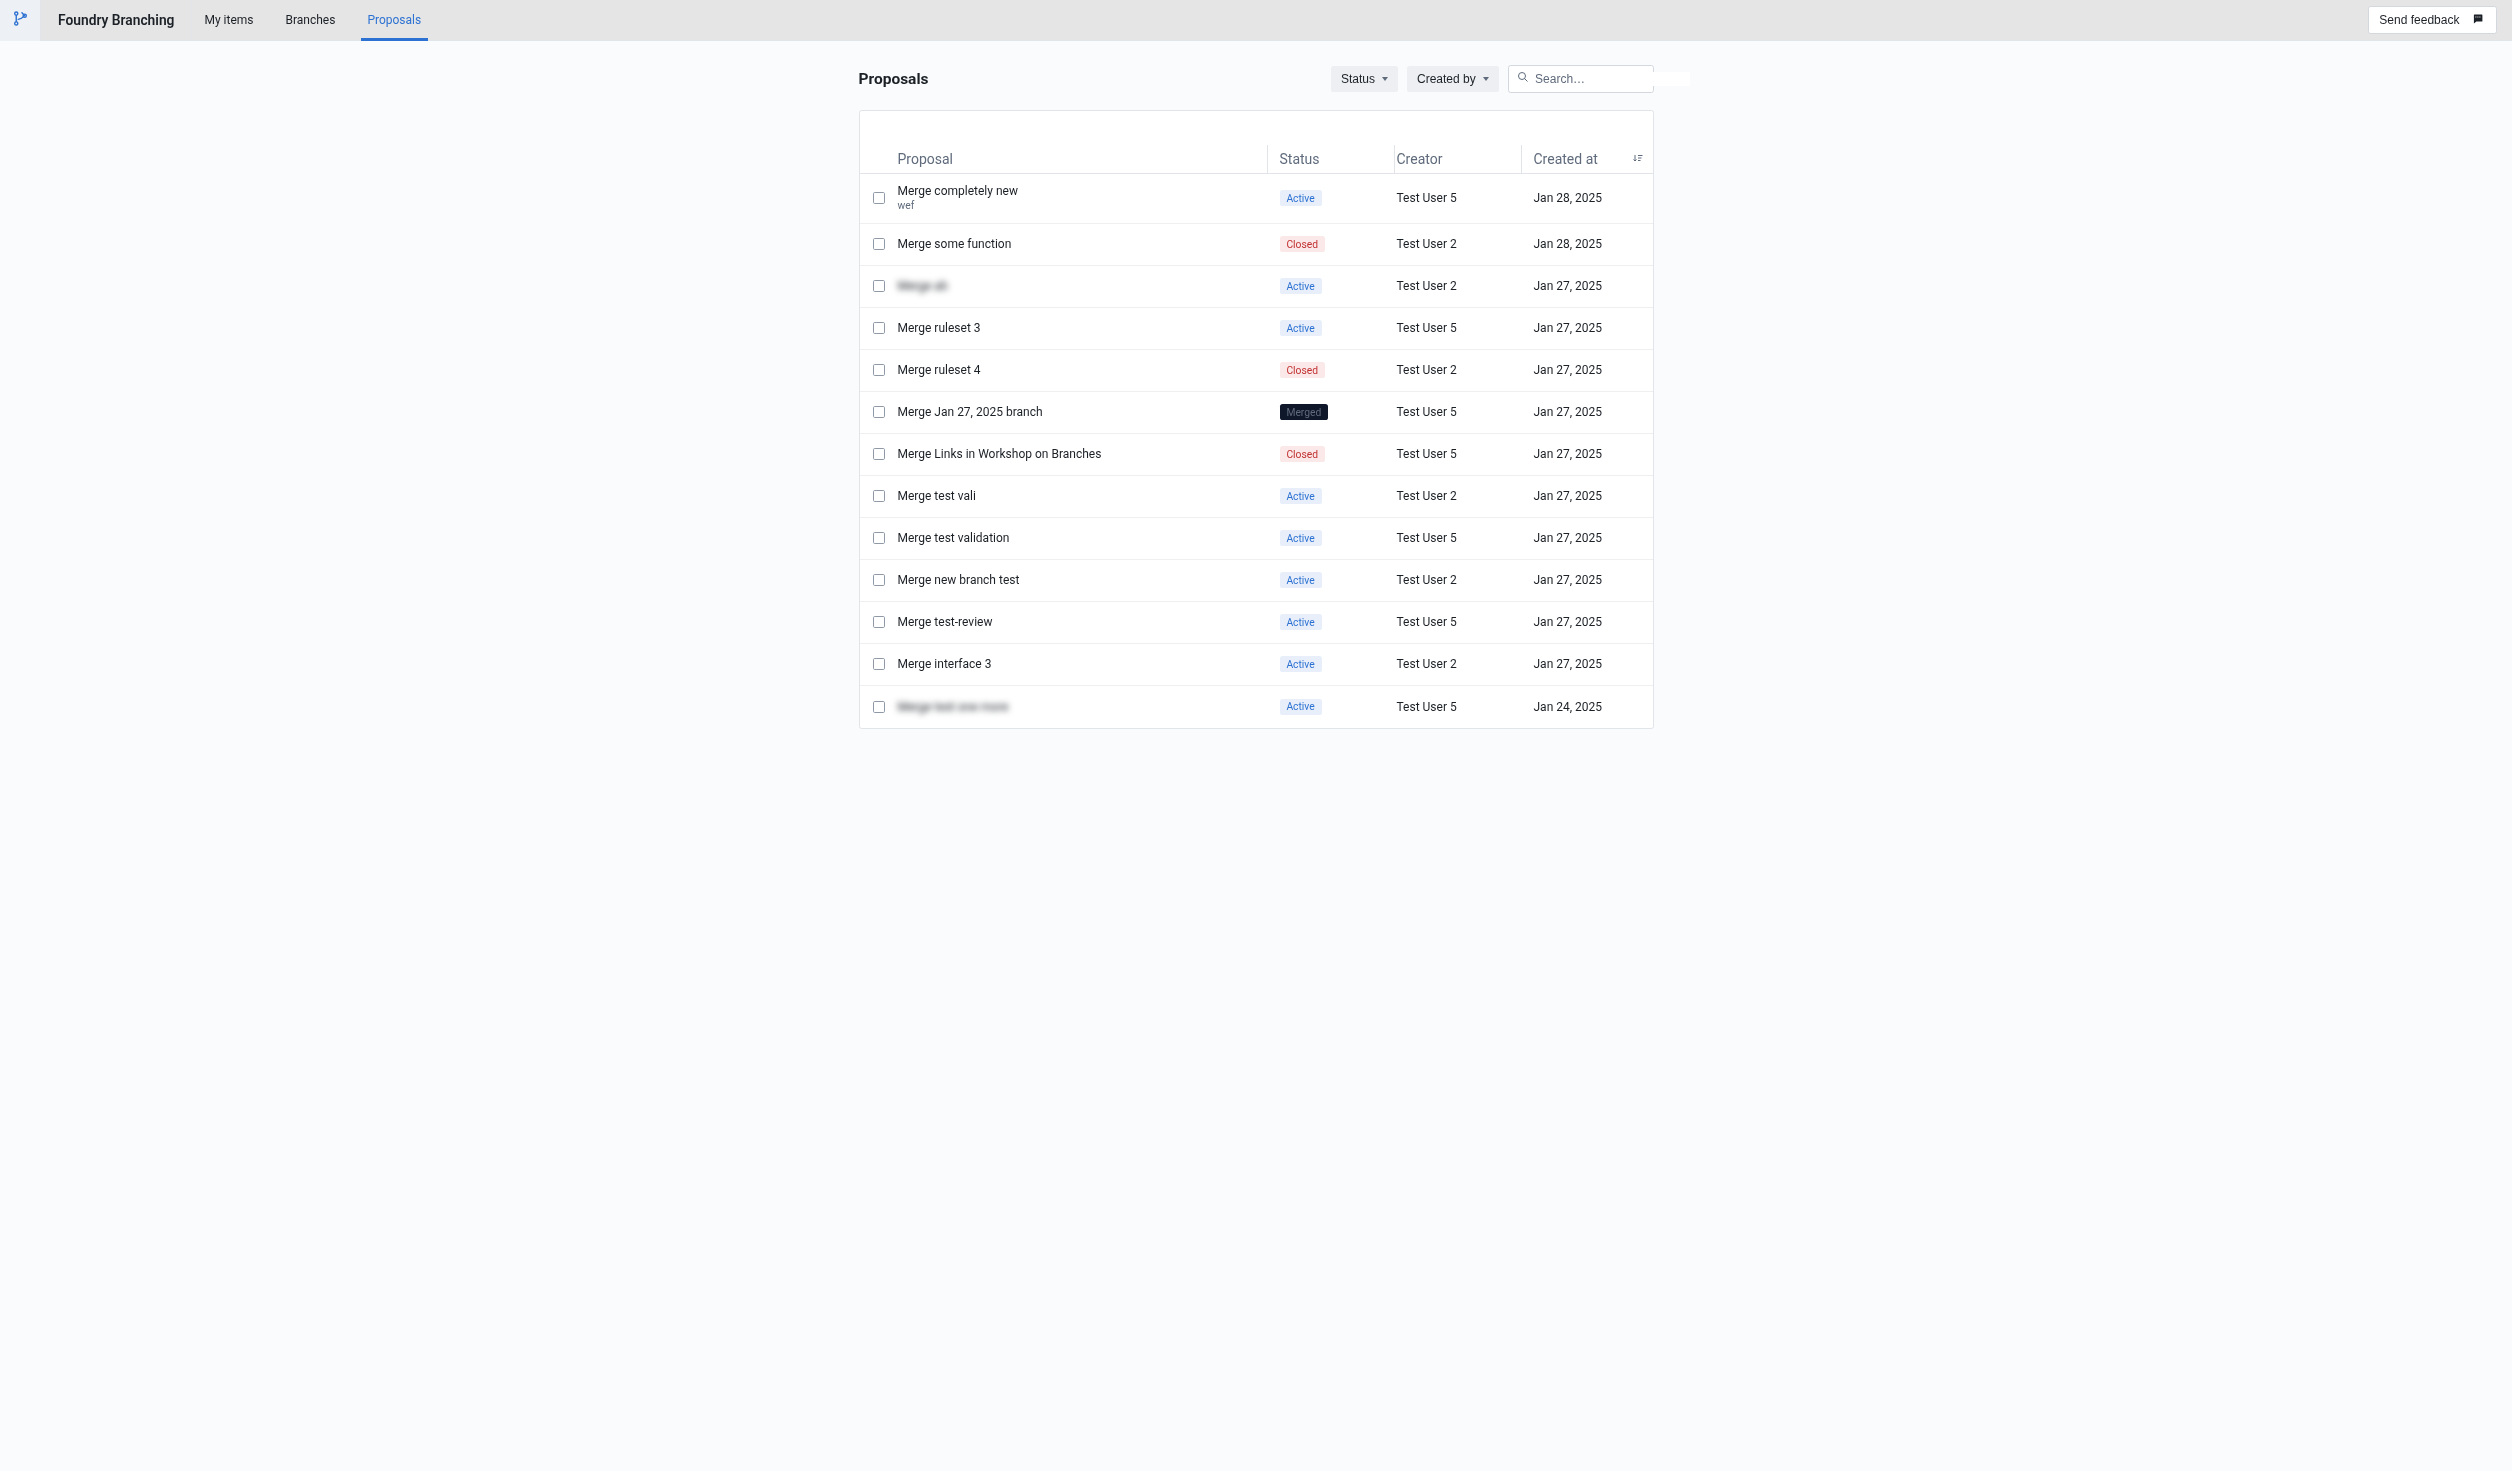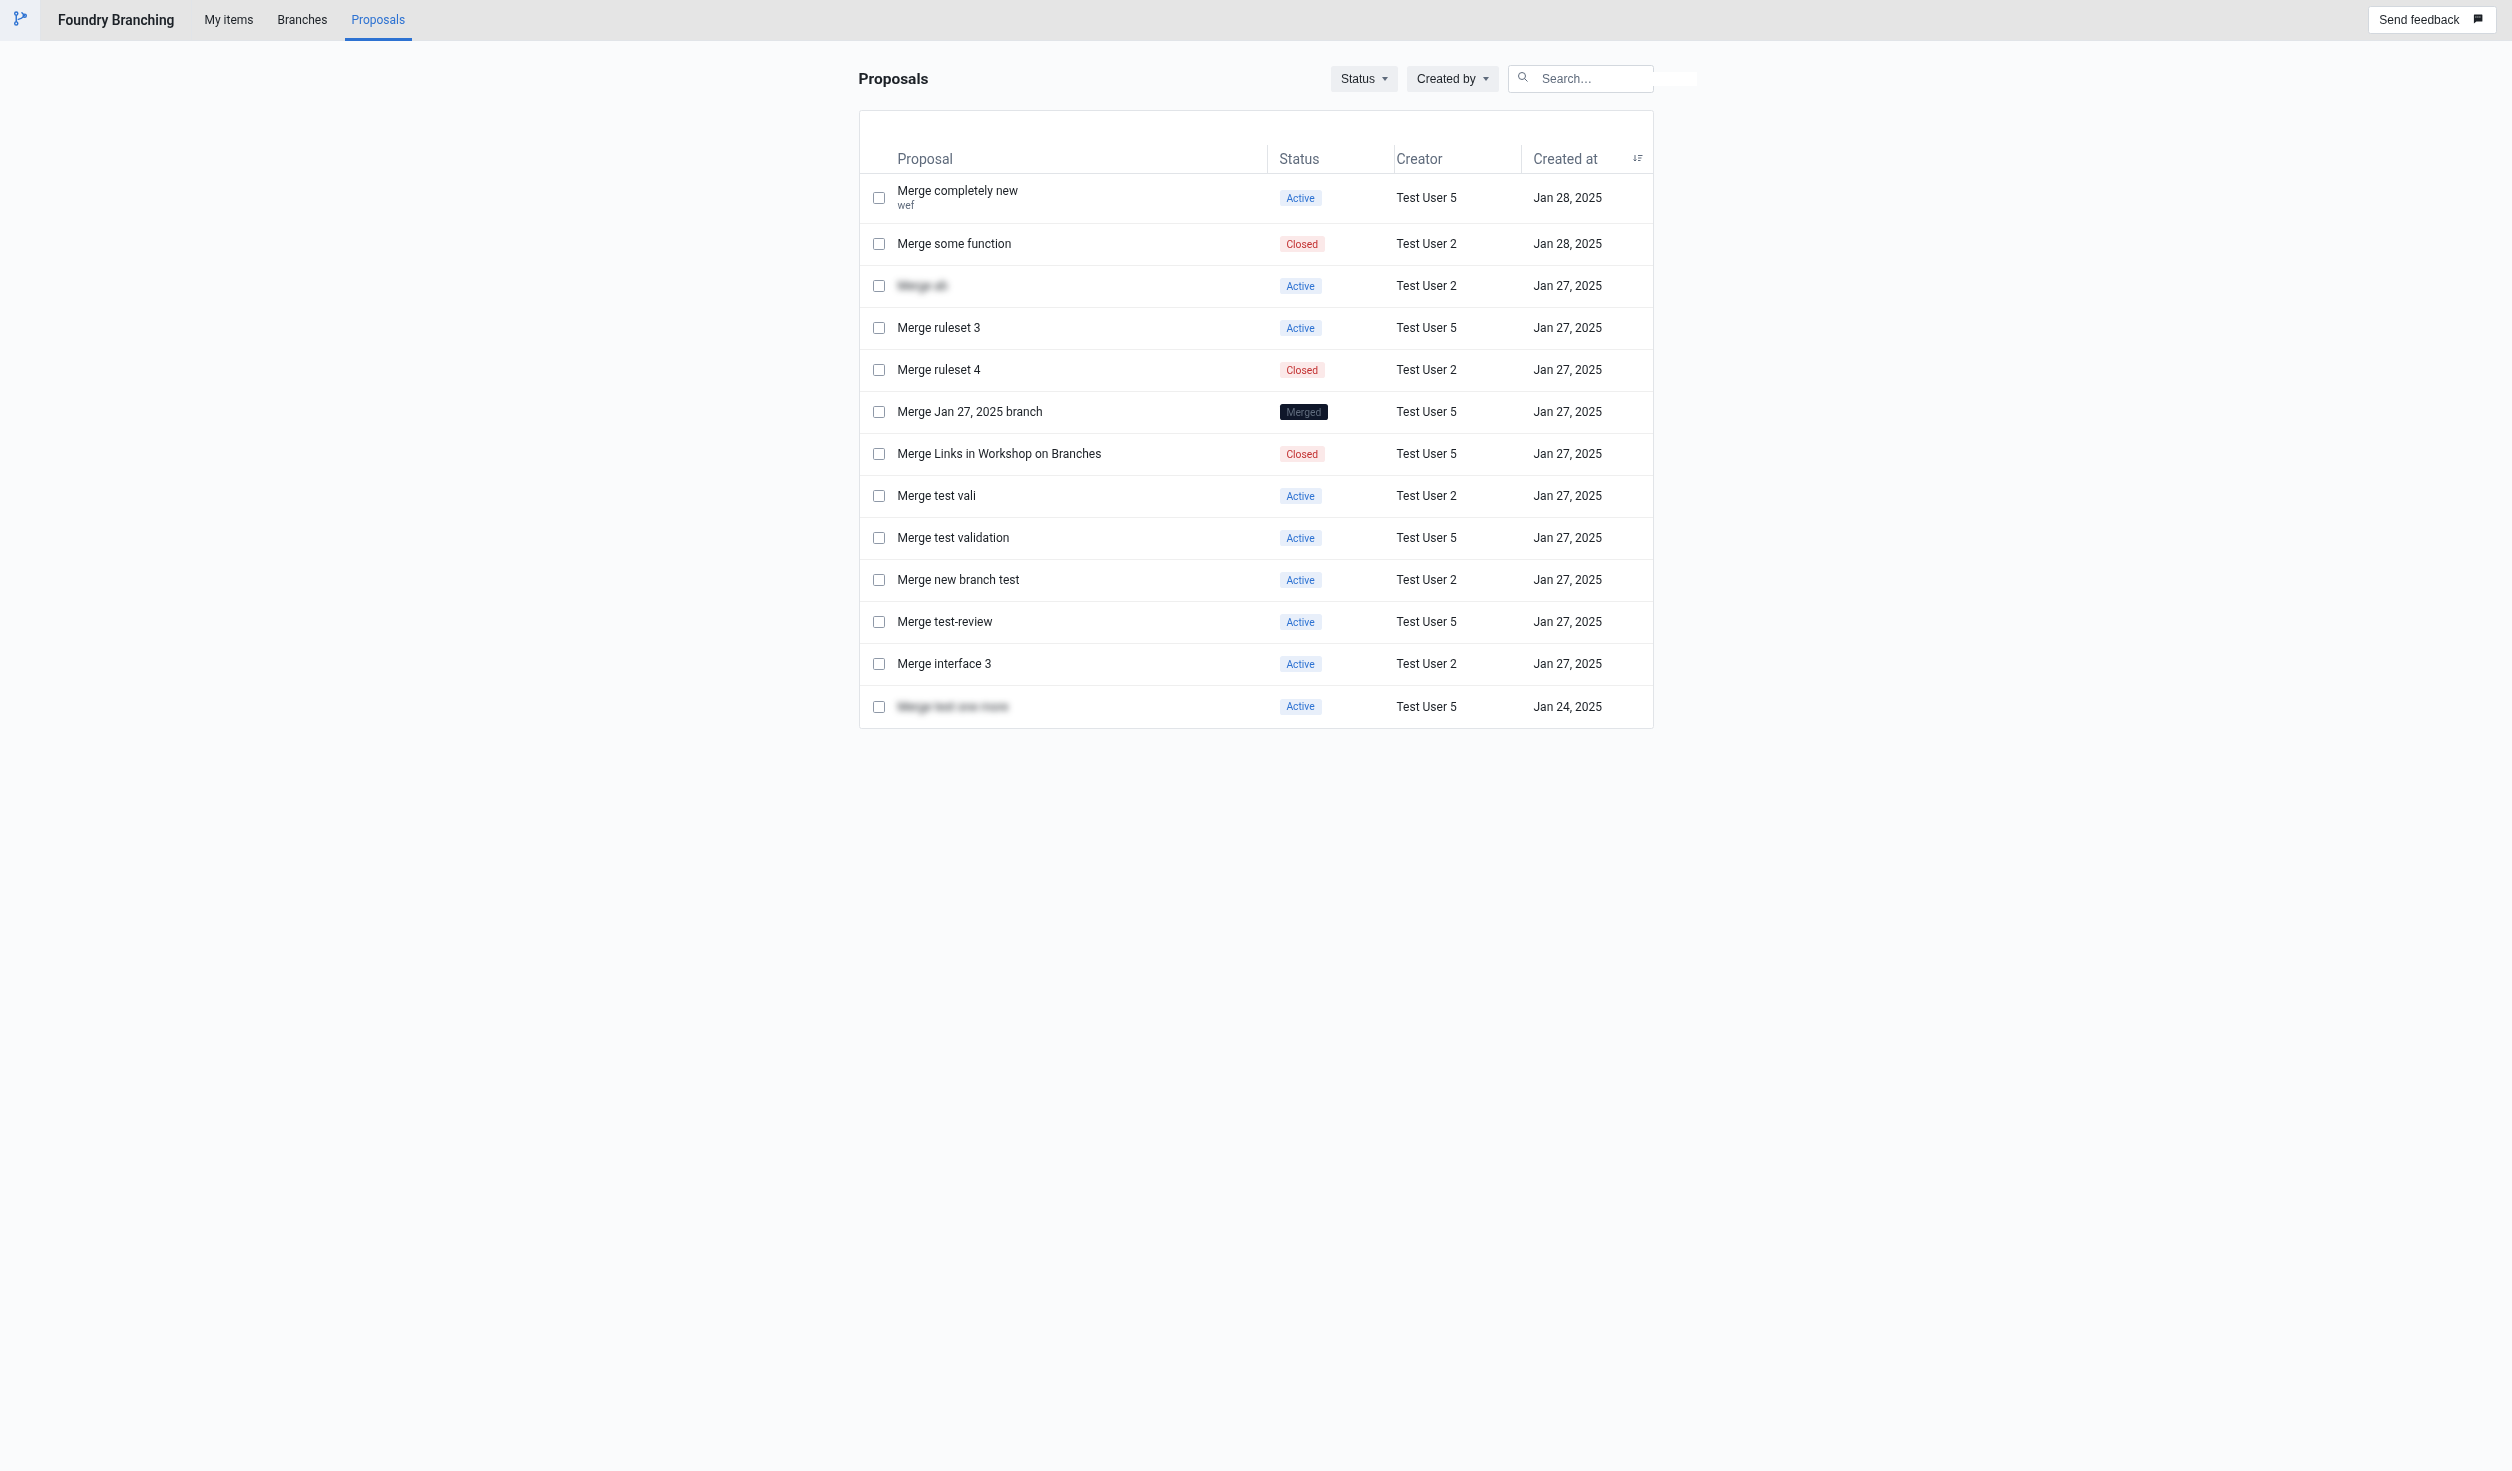--- a/index.html
+++ b/index.html
@@ -36,20 +36,21 @@
       height: 41px;
       display: flex;
       align-items: center;
       border-right: 0.9px solid #e1e4e8;
     }
     .nav-tabs {
       display: flex;
       align-items: flex-end;
       height: 41px;
       flex: 1;
+      gap: 8px;
     }
     .nav-tab {
       padding: 0 12px;
       height: 41px;
       display: flex;
       align-items: center;
       cursor: pointer;
       color: #1c2127;
       position: relative;
     }
@@ -127,21 +128,21 @@
       align-items: center;
       padding: 0 8.6px;
       height: 27.5px;
       width: 146px;
     }
     .search-input {
       border: none;
       outline: none;
       font-size: 12px;
       flex: 1;
-      margin-left: 13px;
+      margin-left: 6px;
       color: #1c2127;
     }
     .search-input::placeholder {
       color: #5f6b7c;
     }
     .table {
       background: #fff;
       border: 0.9px solid #e1e4e8;
       border-radius: 2.6px;
     }

